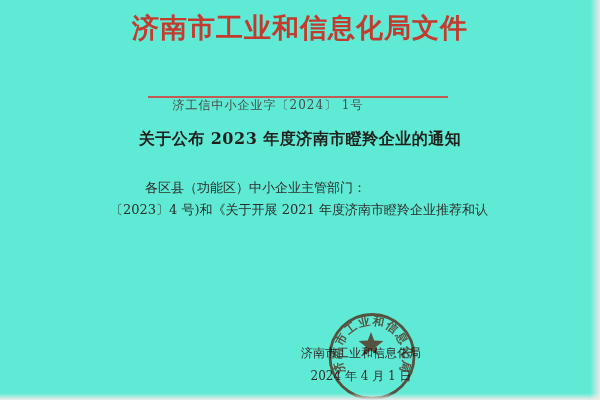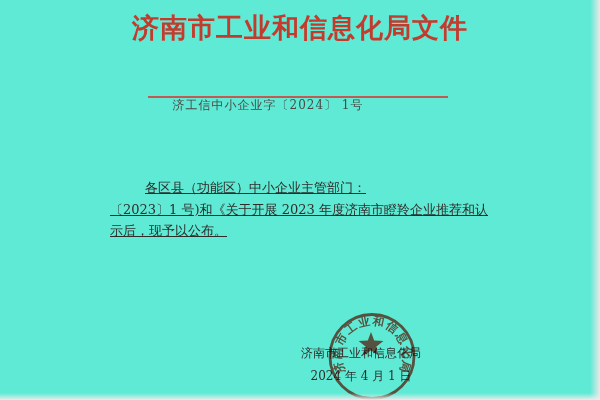--- a/index.html
+++ b/index.html
@@ -53,21 +53,21 @@
     letter-spacing: 0.5px;
     white-space: nowrap;
   }
   .doc-body {
     position: absolute; top: 177px; left: 110px;
     width: 386px;
     font-size: 13px;
     line-height: 21.5px;
     color: #2f2d2a;
   }
-  .doc-body .line { white-space: nowrap; text-decoration: underline; }
+  .doc-body .line { white-space: nowrap; }
   .doc-body .salutation { padding-left: 35px; }
   .doc-body .para-indent { padding-left: 54px; }
   .doc-body .attach-indent { padding-left: 14px; }
   .sign-block {
     position: absolute; top: 346px; left: 300px;
     width: 122px;
     text-align: center;
     color: #2f2d2a;
   }
   .sign-name { font-size: 12px; line-height: 14px; white-space: nowrap; }
@@ -88,25 +88,25 @@
 <body>
 
 <div class="page">
 
   <div class="header-title">济南市工业和信息化局文件</div>
 
   <div class="doc-number">济工信中小企业字〔2024〕 1号</div>
 
   <div class="red-rule"></div>
 
+  <div class="doc-title">关于公布 2023 年度济南市瞪羚企业的通知</div>
 
   <div class="doc-body">
     <div class="line salutation">各区县（功能区）中小企业主管部门：</div>
-    <div class="line">〔2023〕1 号)和《关于开展 2023 年度济南市瞪羚企业推荐和认</div>
-    <div class="line">示后，现予以公布。</div>
+    <div class="line">〔2023〕4 号)和《关于开展 2021 年度济南市瞪羚企业推荐和认</div>
   </div>
 
   <div class="sign-block">
     <div class="sign-name">济南市工业和信息化局</div>
     <div class="sign-date">2024 年 4 月 1 日</div>
   </div>
 
   <svg class="seal" viewBox="0 0 110 110">
     <circle cx="55" cy="55.5" r="42" fill="none" stroke="#e34234" stroke-width="2.8"></circle>
     <defs>

